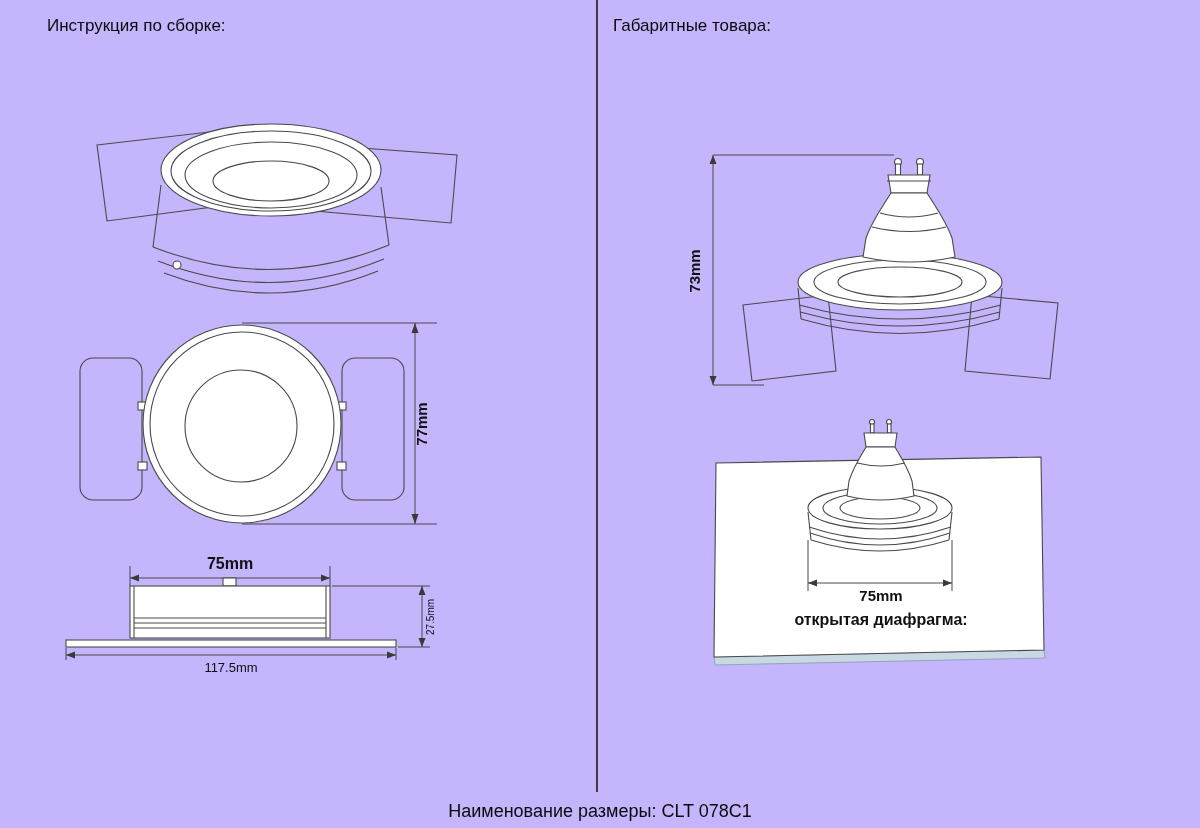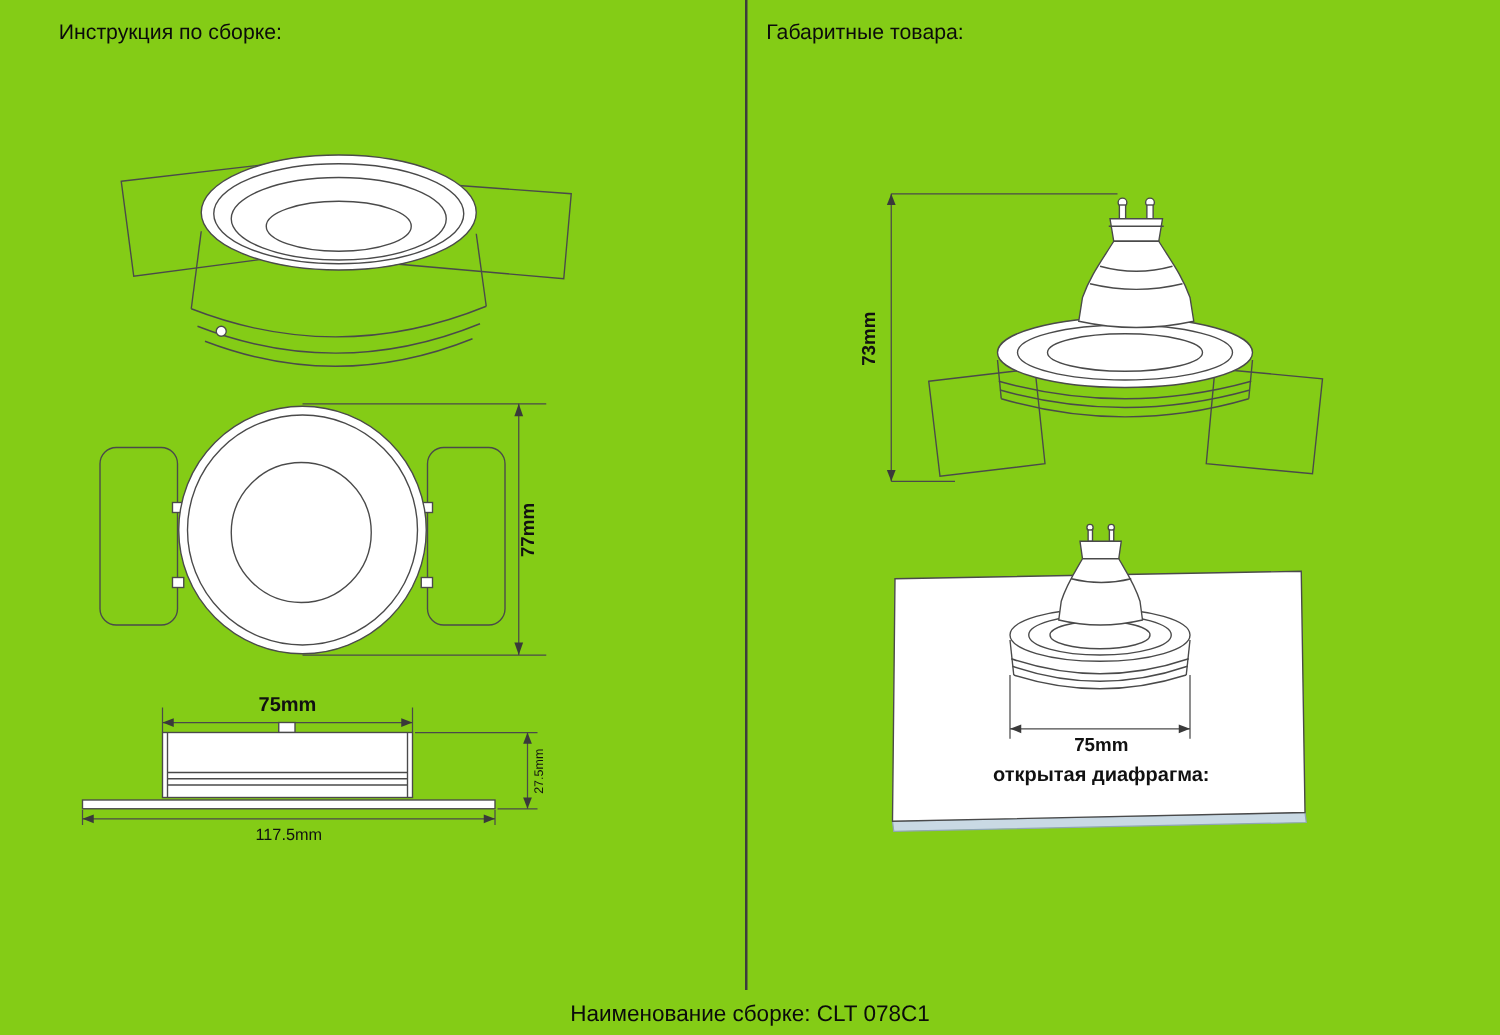--- a/index.html
+++ b/index.html
@@ -1,17 +1,17 @@
 <!DOCTYPE html>
 <html><head>
 <meta charset="utf-8">
 <style>
   html,body{margin:0;padding:0;background:#ffffff;}
   .sheet{
-    position:relative;width:1200px;height:828px;background:#84cc16;overflow:hidden;
+    position:relative;width:1200px;height:828px;background:#c4b5fd;overflow:hidden;
     font-family:"Liberation Sans", sans-serif;color:#111;
   }
   .vline{position:absolute;left:596px;top:0;width:1.5px;height:792px;background:#3c3c3c;}
   .hdr{position:absolute;top:16px;font-size:17px;color:#0b0b0b;}
   .hdr-left{left:47px;}
   .hdr-right{left:613px;}
   .footer{position:absolute;left:0;top:801px;width:100%;text-align:center;font-size:18px;color:#0b0b0b;}
   svg.d{position:absolute;overflow:visible;}
   svg .ln{fill:none;stroke:#4a4a4a;stroke-width:1.1;}
   svg .lnw{fill:#ffffff;stroke:#4a4a4a;stroke-width:1.1;}
@@ -195,15 +195,15 @@
       <path class="dim" d="M 108 125 L 108 176"></path>
       <path class="dim" d="M 252 125 L 252 176"></path>
       <path class="dim" d="M 108 168 L 252 168"></path>
       <polygon class="arr" points="108,168 117,164.5 117,171.5"></polygon>
       <polygon class="arr" points="252,168 243,164.5 243,171.5"></polygon>
       <text x="181" y="186" text-anchor="middle" font-size="15" font-weight="bold">75mm</text>
     </g>
     <text x="181" y="210" text-anchor="middle" font-size="16" font-weight="bold">открытая диафрагма:</text>
   </svg>
 
-  <div class="footer">Наименование сборке: CLT 078C1</div>
+  <div class="footer">Наименование размеры: CLT 078C1</div>
 
 </div>
 
 </body></html>

